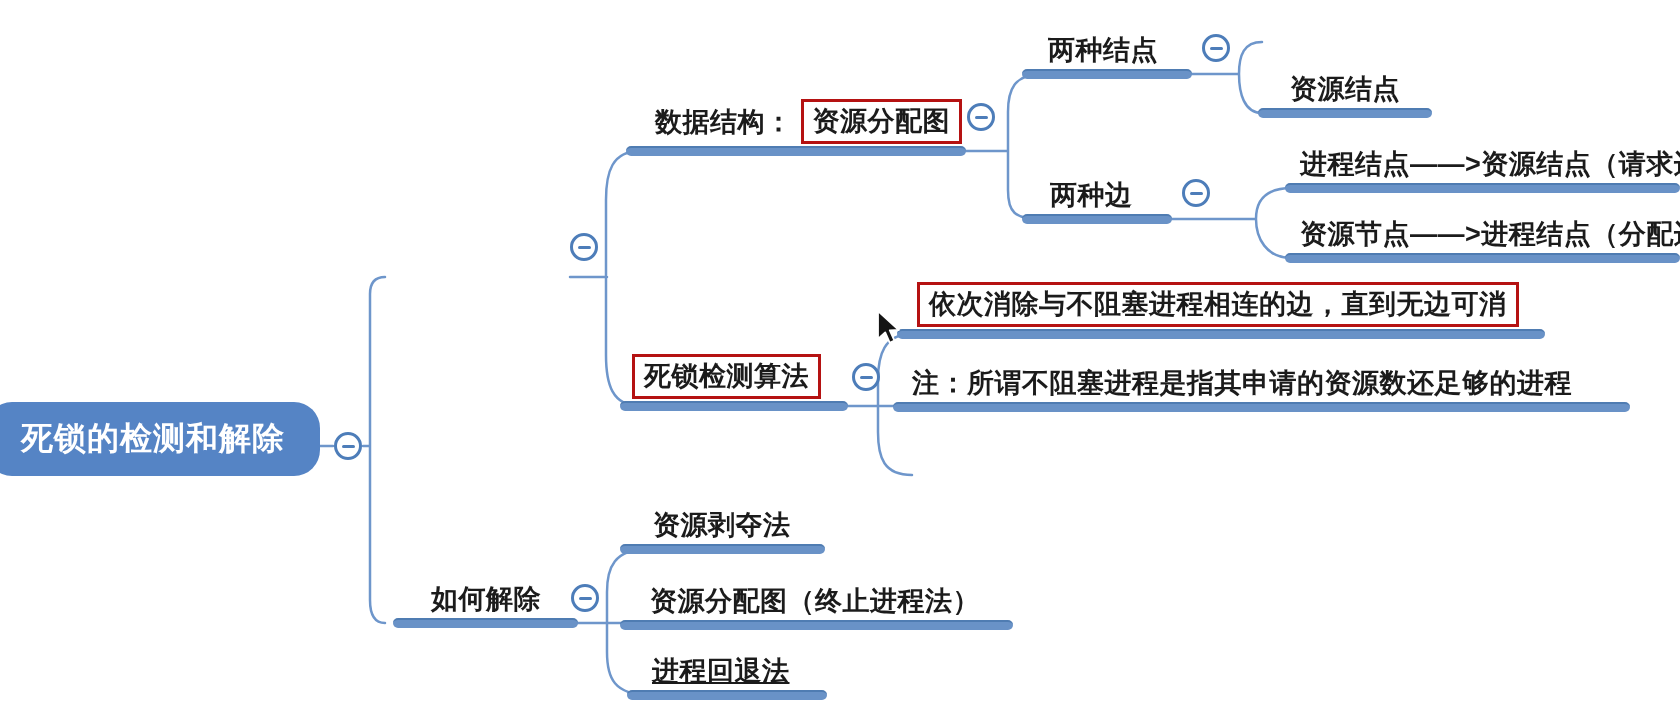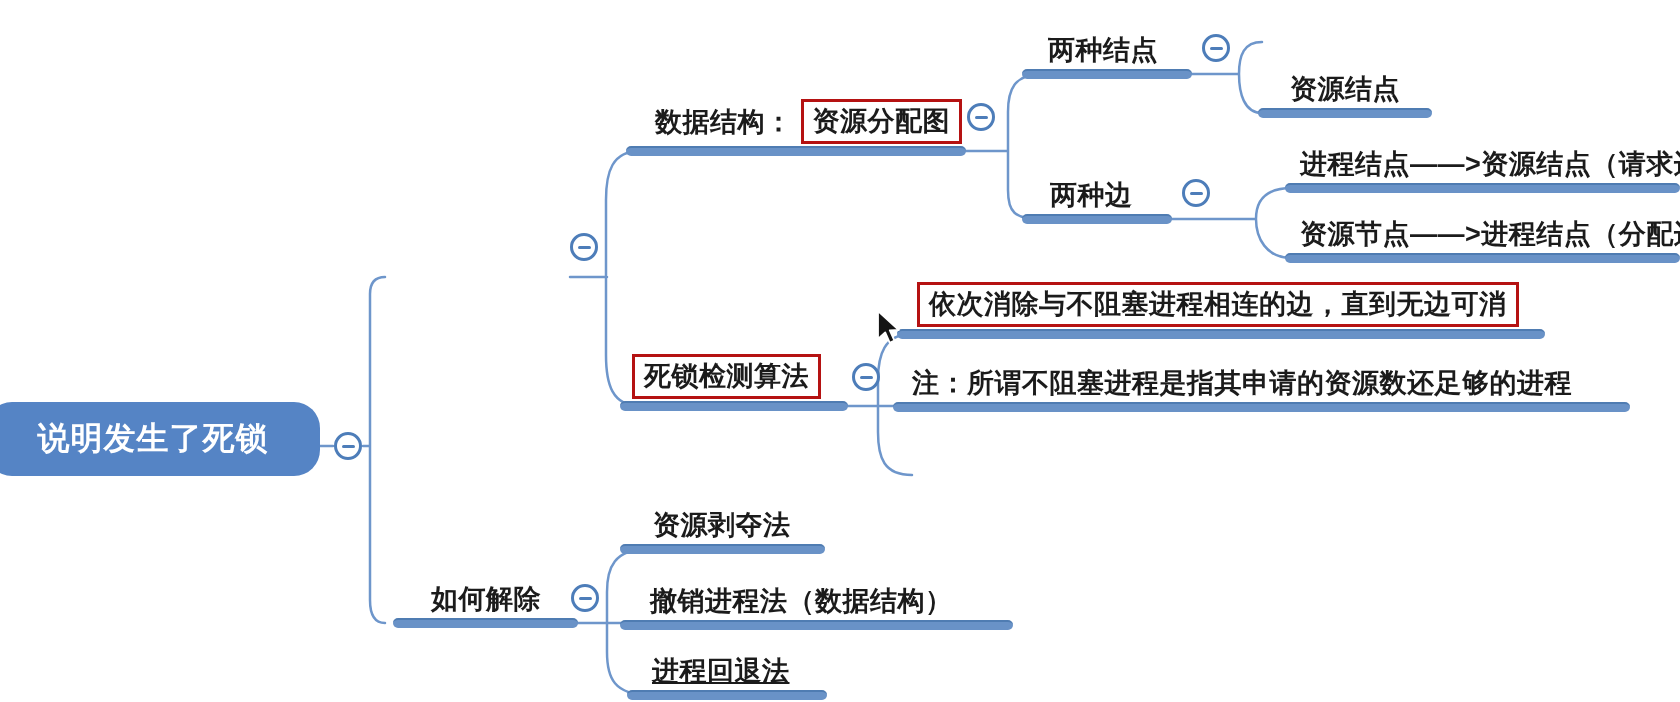--- a/index.html
+++ b/index.html
@@ -32,21 +32,21 @@
       <path d="M570 277 H607 M640 151 C612 151 606 172 606 200 L606 355 C606 384 612 406 640 406"></path>
       <path d="M966 151 H1008 M1042 74 C1014 74 1008 90 1008 112 L1008 190 C1008 212 1014 219 1042 219"></path>
       <path d="M1192 74 H1239 M1262 42 C1244 42 1239 55 1239 74 C1239 93 1244 113 1262 113"></path>
       <path d="M1172 219 H1256 M1292 188 C1266 188 1256 200 1256 219 C1256 238 1266 258 1292 258"></path>
       <path d="M848 406 H895 M912 334 C884 334 878 355 878 380 L878 432 C878 458 884 475 912 475"></path>
       <path d="M570 623 H624 M648 549 C614 549 607 568 607 592 L607 652 C607 678 614 695 650 695"></path>
     </g>
   </svg>
 
   <div class="root">
-    <span>说明发生了死锁</span>
+    <span>死锁的检测和解除</span>
   </div>
   <div class="collapse" style="left:334px;top:432px;">
       <span class="minus"></span>
     </div>
 
   <div class="collapse" style="left:570px;top:233px;">
       <span class="minus"></span>
     </div>
 
   <div class="node" style="left:626px;top:110px;width:340px;">
@@ -117,21 +117,21 @@
   </div>
   <div class="collapse" style="left:571px;top:584px;">
       <span class="minus"></span>
     </div>
 
   <div class="node" style="left:620px;top:508px;width:205px;">
     <div class="txt" style="left:33px;">资源剥夺法</div>
     <span class="bar"></span>
   </div>
   <div class="node" style="left:620px;top:584px;width:393px;">
-    <div class="txt" style="left:30px;">撤销进程法（数据结构）</div>
+    <div class="txt" style="left:30px;">资源分配图（终止进程法）</div>
     <span class="bar"></span>
   </div>
   <div class="node" style="left:627px;top:654px;width:200px;">
     <div class="txt" style="left:25px;text-decoration:underline;">进程回退法</div>
     <span class="bar"></span>
   </div>
 
   <svg class="cursor" width="26" height="38" viewBox="0 0 13 19">
     <path d="M1 0.5 L1 14.5 L4.6 11.2 L6.9 16.4 L9.2 15.3 L6.9 10.2 L11.4 10 Z" fill="#141414" stroke="#ffffff" stroke-width="0.9" stroke-linejoin="round"></path>
   </svg>

